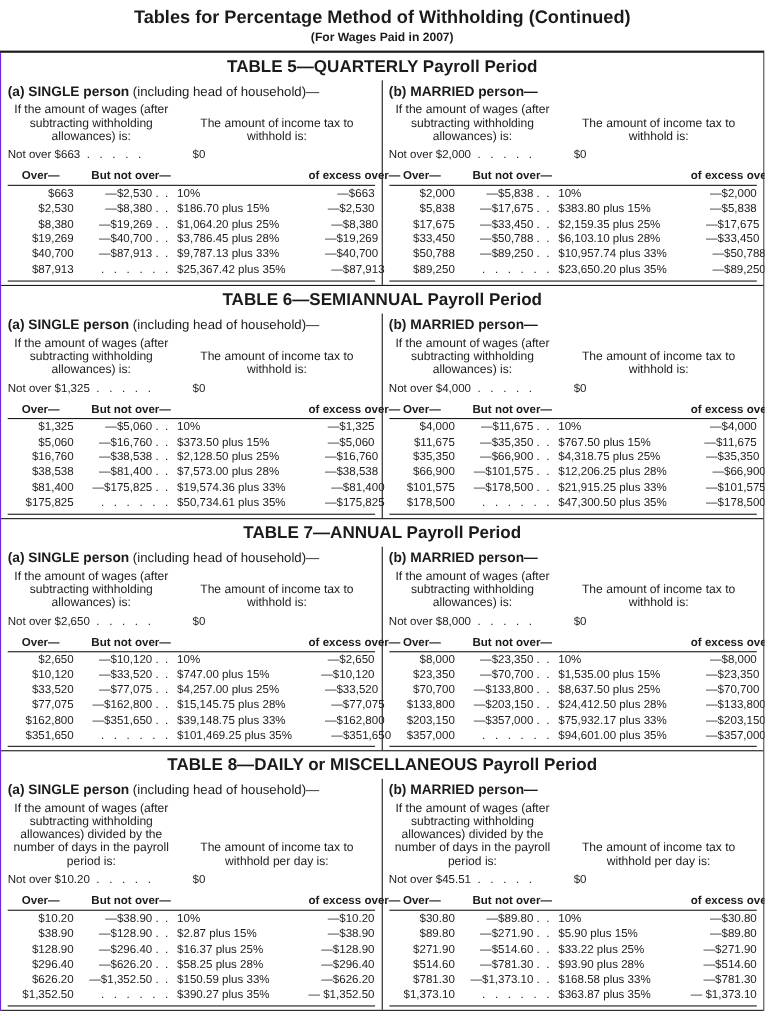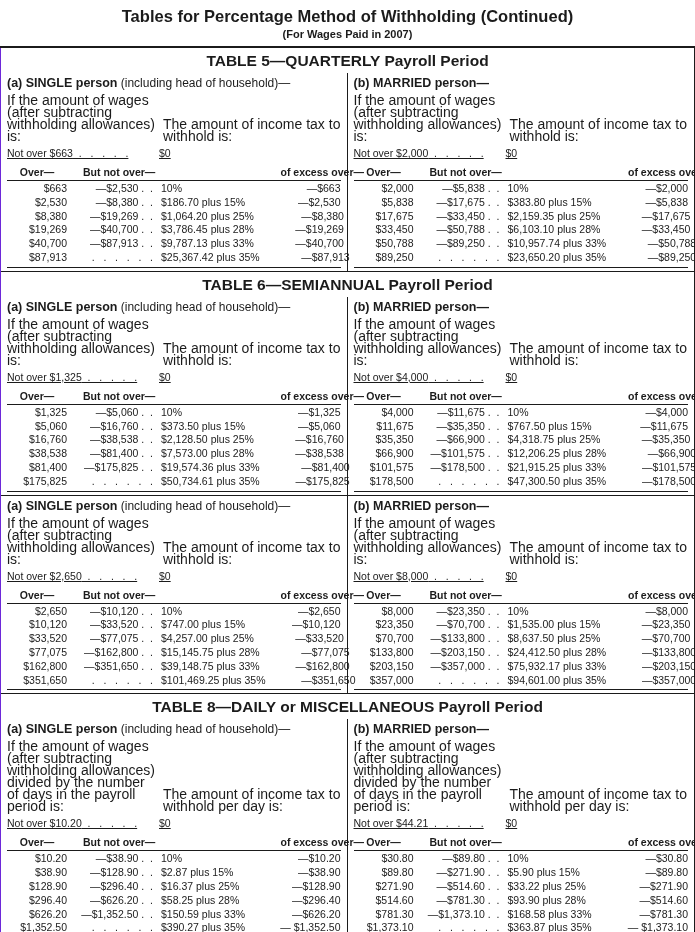--- a/index.html
+++ b/index.html
@@ -20,23 +20,23 @@
   section.tbl{border-bottom:1px solid #1b1b1b;}
   .tbl-title{font-size:15.5px;font-weight:bold;text-align:center;margin:0;padding:4px 0 3px 0;line-height:18px;}
   .cols{display:grid;grid-template-columns:1fr 1fr;}
   .panel{padding:2px 6px 3px 6px;box-sizing:border-box;min-width:0;}
   .panel.left{border-right:1px solid #1b1b1b;}
 
   .panel-head{font-size:12px;line-height:15px;margin:1px 0 3px 0;}
   .panel-head b{font-size:12.5px;}
 
   .intro{display:grid;grid-template-columns:152px 1fr;align-items:end;column-gap:4px;}
-  .intro-left,.intro-right{font-size:14px;line-height:12px;}
-
-  .notover{display:grid;grid-template-columns:152px 1fr;column-gap:0;font-size:10.5px;line-height:16px;margin:3px 0 2px 0;align-items:baseline;text-decoration:underline;}
+  .intro-left,.intro-right{font-size:11px;line-height:12px;text-align:center;}
+
+  .notover{display:grid;grid-template-columns:152px 1fr;column-gap:16px;font-size:10.5px;line-height:16px;margin:3px 0 2px 0;align-items:baseline;}
   .no-label::after{content:"\00a0\00a0.\00a0\00a0\00a0.\00a0\00a0\00a0.\00a0\00a0\00a0.\00a0\00a0\00a0.";color:#1b1b1b;}
   .no-val{text-align:left;}
 
   
   .dhead,.drow{display:grid;grid-template-columns:60px 86px 1fr 90px;font-size:10.5px;}
   .dhead{font-weight:bold;line-height:14px;padding:2px 0 1px 0;border-bottom:1px solid #1b1b1b;}
   .dhead .c-over{text-align:center;}
   .dhead .c-bno{text-align:left;padding-left:16px;}
   .dhead .c-exc{text-align:right;margin-left:30px;}
   .drows{border-bottom:1px solid #1b1b1b;padding:1px 0 2px 0;}
@@ -320,20 +320,21 @@
                 <span class="c-bno bno"></span>
                 <span class="c-tax">$47,300.50 plus 35%</span>
                 <span class="c-exc">—$178,500</span>
               </div>
             </div>
         </div>
       </div>
     </section>
 
     <section class="tbl">
+      <h2 class="tbl-title">TABLE 7—ANNUAL Payroll Period</h2>
       <div class="cols">
         <div class="panel left">
           <div class="panel-head">
             <b>(a) SINGLE person</b>
             <span>(including head of household)—</span>
           </div>
           <div class="intro">
             <div class="intro-left">If the amount of wages (after subtracting withholding allowances) is:</div>
             <div class="intro-right">The amount of income tax to withhold is:</div>
           </div>
@@ -527,21 +528,21 @@
         </div>
         <div class="panel">
           <div class="panel-head">
             <b>(b) MARRIED person—</b>
           </div>
           <div class="intro">
             <div class="intro-left">If the amount of wages (after subtracting withholding allowances) divided by the number of days in the payroll period is:</div>
             <div class="intro-right">The amount of income tax to withhold per day is:</div>
           </div>
           <div class="notover">
-            <span class="no-label">Not over $44.21</span>
+            <span class="no-label">Not over $45.51</span>
             <span class="no-val">$0</span>
           </div>
           <div class="dhead">
             <span class="c-over">Over—</span>
             <span class="c-bno">But not over—</span>
             <span class="c-tax"></span>
             <span class="c-exc">of excess over—</span>
           </div>
           <div class="drows">
 

